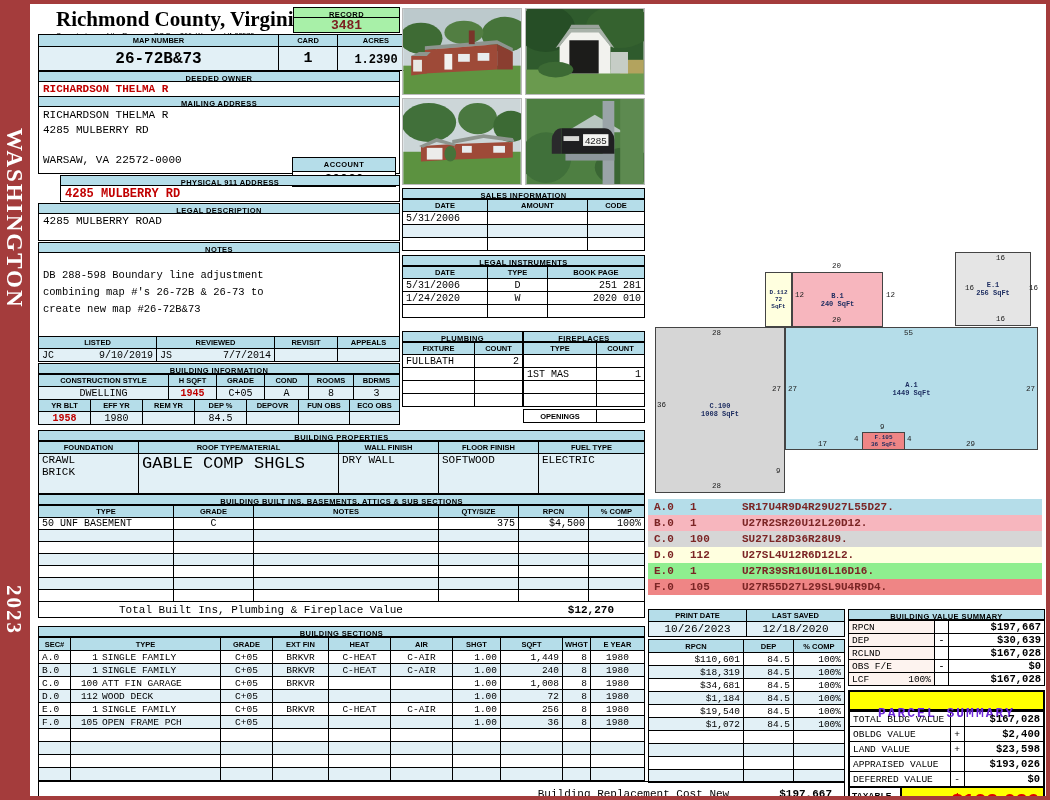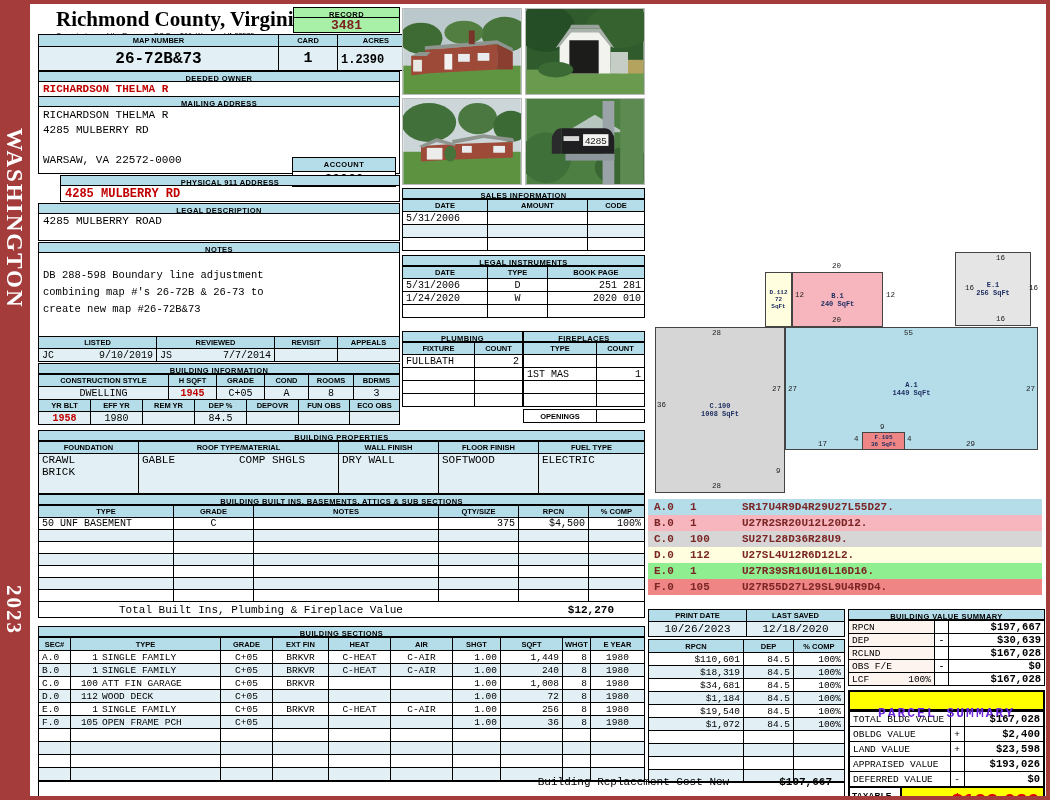--- a/index.html
+++ b/index.html
@@ -24,21 +24,21 @@
 
   
   .title { font:bold 21px "Liberation Serif", serif; padding-left:18px; }
   .subtitle { font:7px "Liberation Sans", sans-serif; padding-left:18px; border-bottom:1px solid #000; }
   .recbox { position:absolute; left:255px; top:0; width:107px; }
   .recbox .band { background:#a8f0a8; }
   .recval { border:1px solid #000; border-top:none; background:#a8f0a8; text-align:center;
             font:bold 13px "Liberation Mono",monospace; color:#7b2020; height:15px; }
   .mapval { background:#ffff00; text-align:center; font:bold 16px "Liberation Mono",monospace; height:24px; }
   .cardval { background:#ffff00; text-align:center; font:bold 15px "Liberation Mono",monospace; height:24px; }
-  .acresval { background:#fbfbe0; text-align:left; font:bold 12px "Liberation Mono",monospace; height:24px; padding-top:3px; }
+  .acresval { background:#fbfbe0; text-align:center; font:bold 12px "Liberation Mono",monospace; height:24px; padding-top:3px; }
 
   .valrow { border:1px solid #000; border-top:none; font:bold 11px "Liberation Mono",monospace; padding:1px 4px; }
   .mailbody { border:1px solid #000; border-top:none; height:67px; position:relative;
               font:11px "Liberation Mono",monospace; padding:2px 4px; }
   .mailbody div { height:15px; }
   .acctbox { position:absolute; right:3px; bottom:1px; width:104px; }
   .acctval { border:1px solid #000; border-top:none; text-align:center; font:bold 13px "Liberation Mono",monospace; height:17px; background:#fff; }
   .notesbody { border:1px solid #000; border-top:none; height:100px; font:10.5px "Liberation Mono",monospace; padding:16px 4px; }
   .notesbody div { height:17px; }
 
@@ -75,22 +75,22 @@
   .parcel td { height:15px; font-size:9.5px; }
   .parcel td.sign { width:14px; text-align:center; padding:0; }
   .parcel td.val { text-align:right; font-weight:bold; font-size:10.5px; }
   .taxrow { display:flex; border-top:1px solid #000; }
   .taxlbl { width:52px; border-right:2px solid #000; font:bold 8.5px "Liberation Sans",sans-serif; padding:3px 2px; }
   .taxval { flex:1; background:#ffff00; color:#e00000; font:bold 21px "Liberation Sans",sans-serif;
             text-align:right; padding:1px 4px 0 0; }
 
   .totalrow { border:1px solid #000; border-top:none; display:flex; align-items:center; height:16px;
               font:11px "Liberation Mono",monospace; }
-  .replrow { border:1px solid #000; display:flex; align-items:center; height:20px;
-             font:11px "Liberation Mono",monospace; padding-bottom:18px; }
+  .replrow { border:1px solid #000; display:flex; align-items:flex-end; height:20px;
+             font:11px "Liberation Mono",monospace; padding-bottom:0; }
   td.rt { text-align:right; } td.ct { text-align:center; }
   .secnum { display:inline-block; width:24px; text-align:right; margin-right:4px; }
 </style>
 </head>
 <body>
 
 <div class="page">
   <div class="sidebar">
     <div class="vtext v-county">WASHINGTON</div>
     <div class="vtext v-year">2023</div>
@@ -244,21 +244,21 @@
         <th style="width:200px;">ROOF TYPE/MATERIAL</th>
         <th style="width:100px;">WALL FINISH</th>
         <th style="width:100px;">FLOOR FINISH</th>
         <th>FUEL TYPE</th>
       </tr>
       <tr>
         <td style="height:40px;vertical-align:top;font-size:11px;">
           <div>CRAWL</div>
           <div>BRICK</div>
         </td>
-        <td style="vertical-align:top;font-size:11px;text-align:right;">
+        <td style="vertical-align:top;font-size:17px;text-align:right;">
               <span class="flexcell" style="padding-right:30px;">
           <span>GABLE</span>
           <span>COMP SHGLS</span>
               </span>
             </td>
         <td style="vertical-align:top;font-size:11px;">DRY WALL</td>
         <td style="vertical-align:top;font-size:11px;">SOFTWOOD</td>
         <td style="vertical-align:top;font-size:11px;">ELECTRIC</td>
       </tr>
     </tbody>

